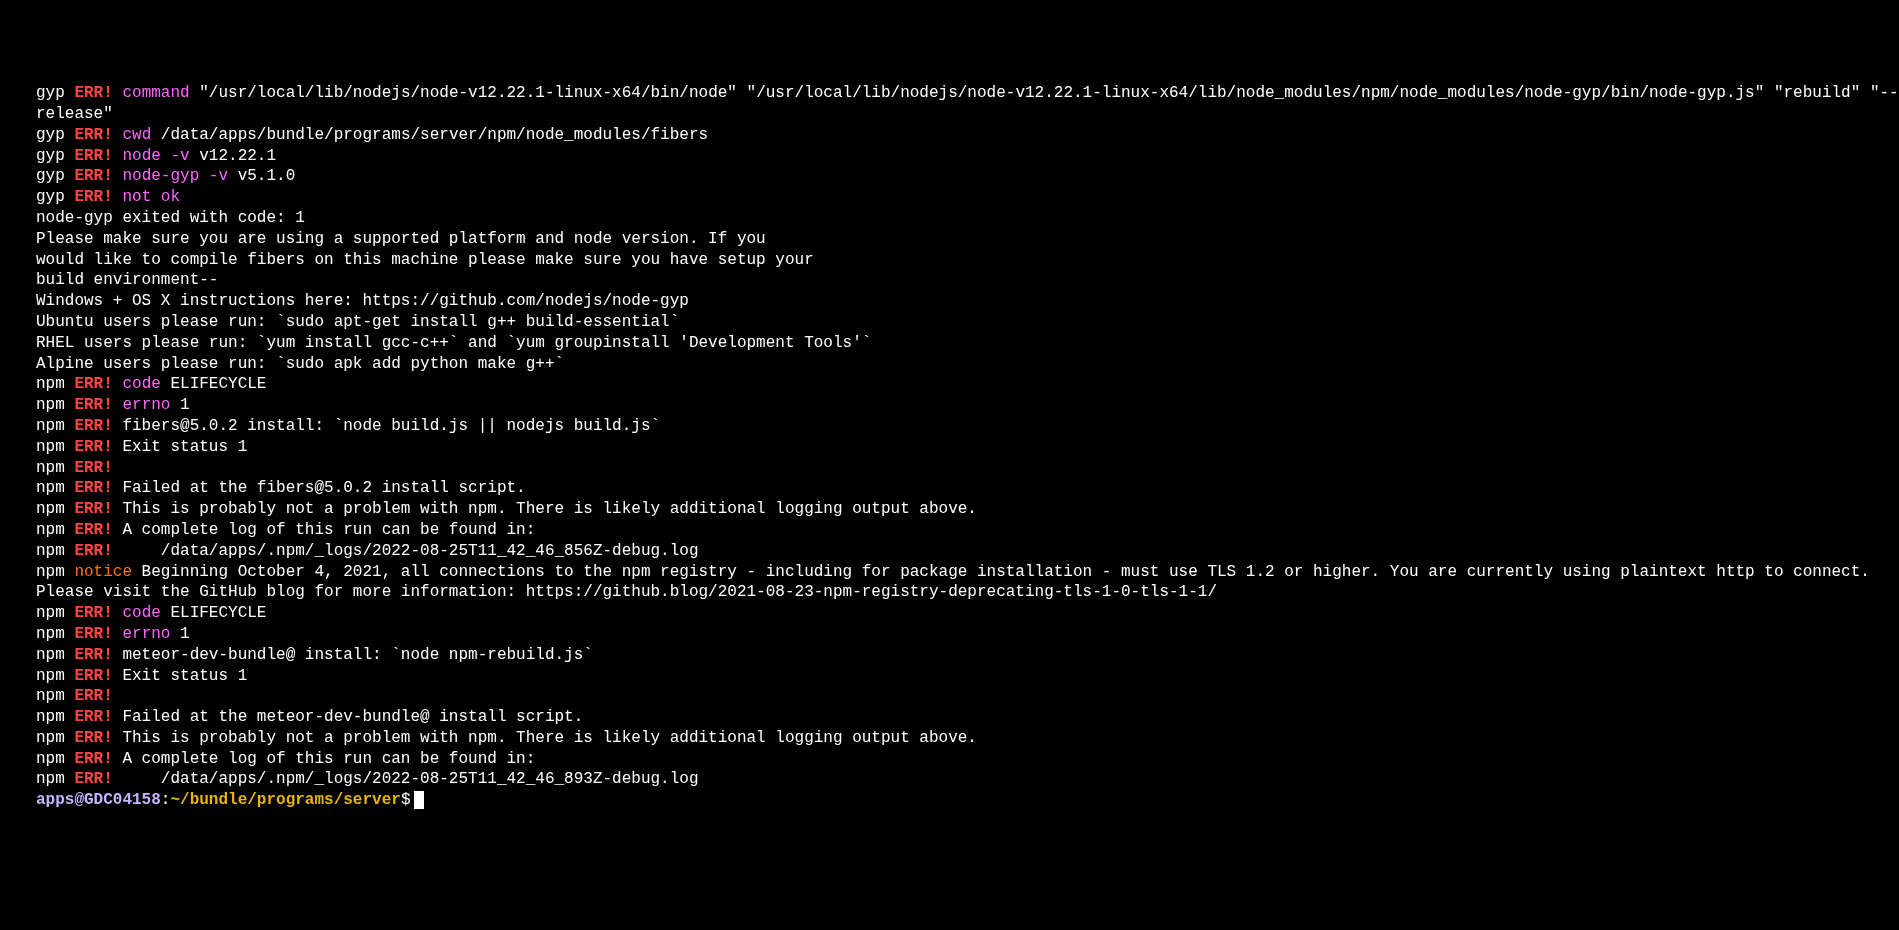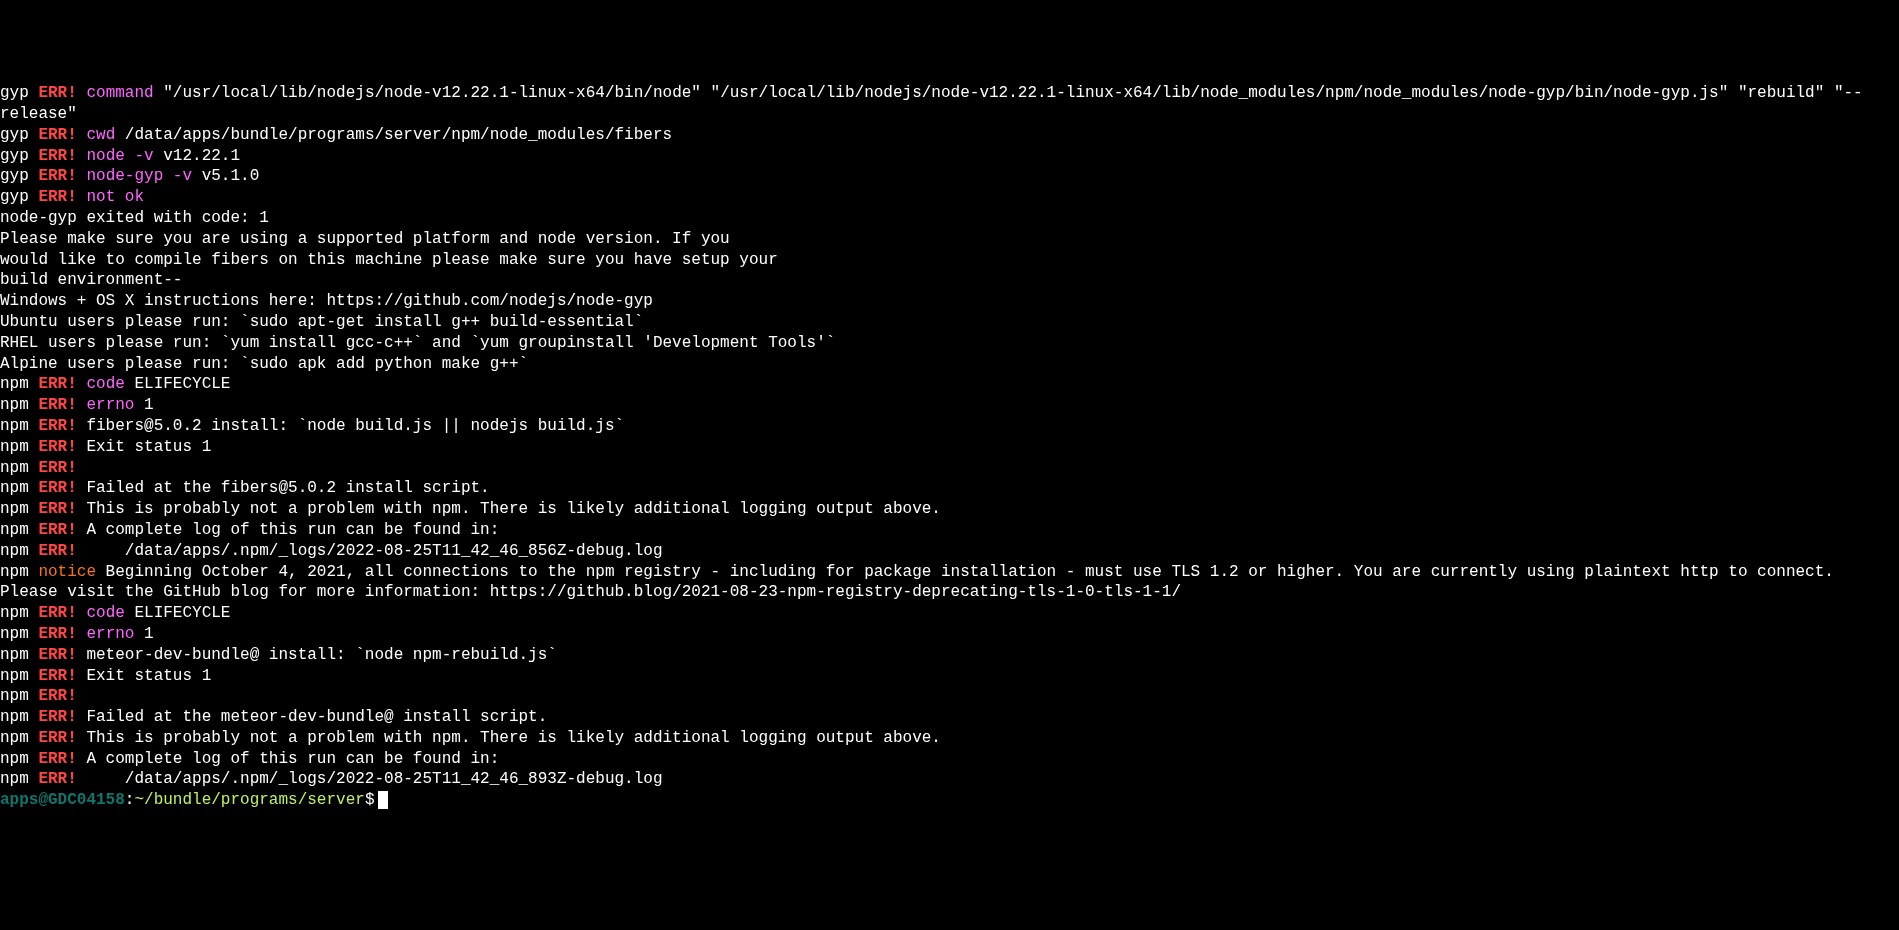--- a/index.html
+++ b/index.html
@@ -11,30 +11,31 @@
       line-height: 1.3;
       color: #ffffff;
       white-space: pre-wrap;
       word-wrap: break-word;
       width: 1899px;
       height: 930px;
       overflow: hidden;
     }
     .terminal {
       padding: 0;
+      margin-left: 36px;
     }
     .line {
       display: block;
     }
     .err { color: #ff4444; font-weight: bold; }
     .magenta { color: #ff66ff; }
     .white { color: #ffffff; }
     .blue { color: #f97316; }
-    .prompt-user { color: #0f766e; font-weight: bold; }
-    .prompt-path { color: #bef264; font-weight: normal; }
+    .prompt-user { color: #c4b5fd; font-weight: bold; }
+    .prompt-path { color: #eab308; font-weight: bold; }
     .cursor {
       display: inline-block;
       width: 10px;
       height: 18px;
       background-color: #ffffff;
       vertical-align: text-bottom;
       margin-left: 4px;
     }
   </style>
 </head>

